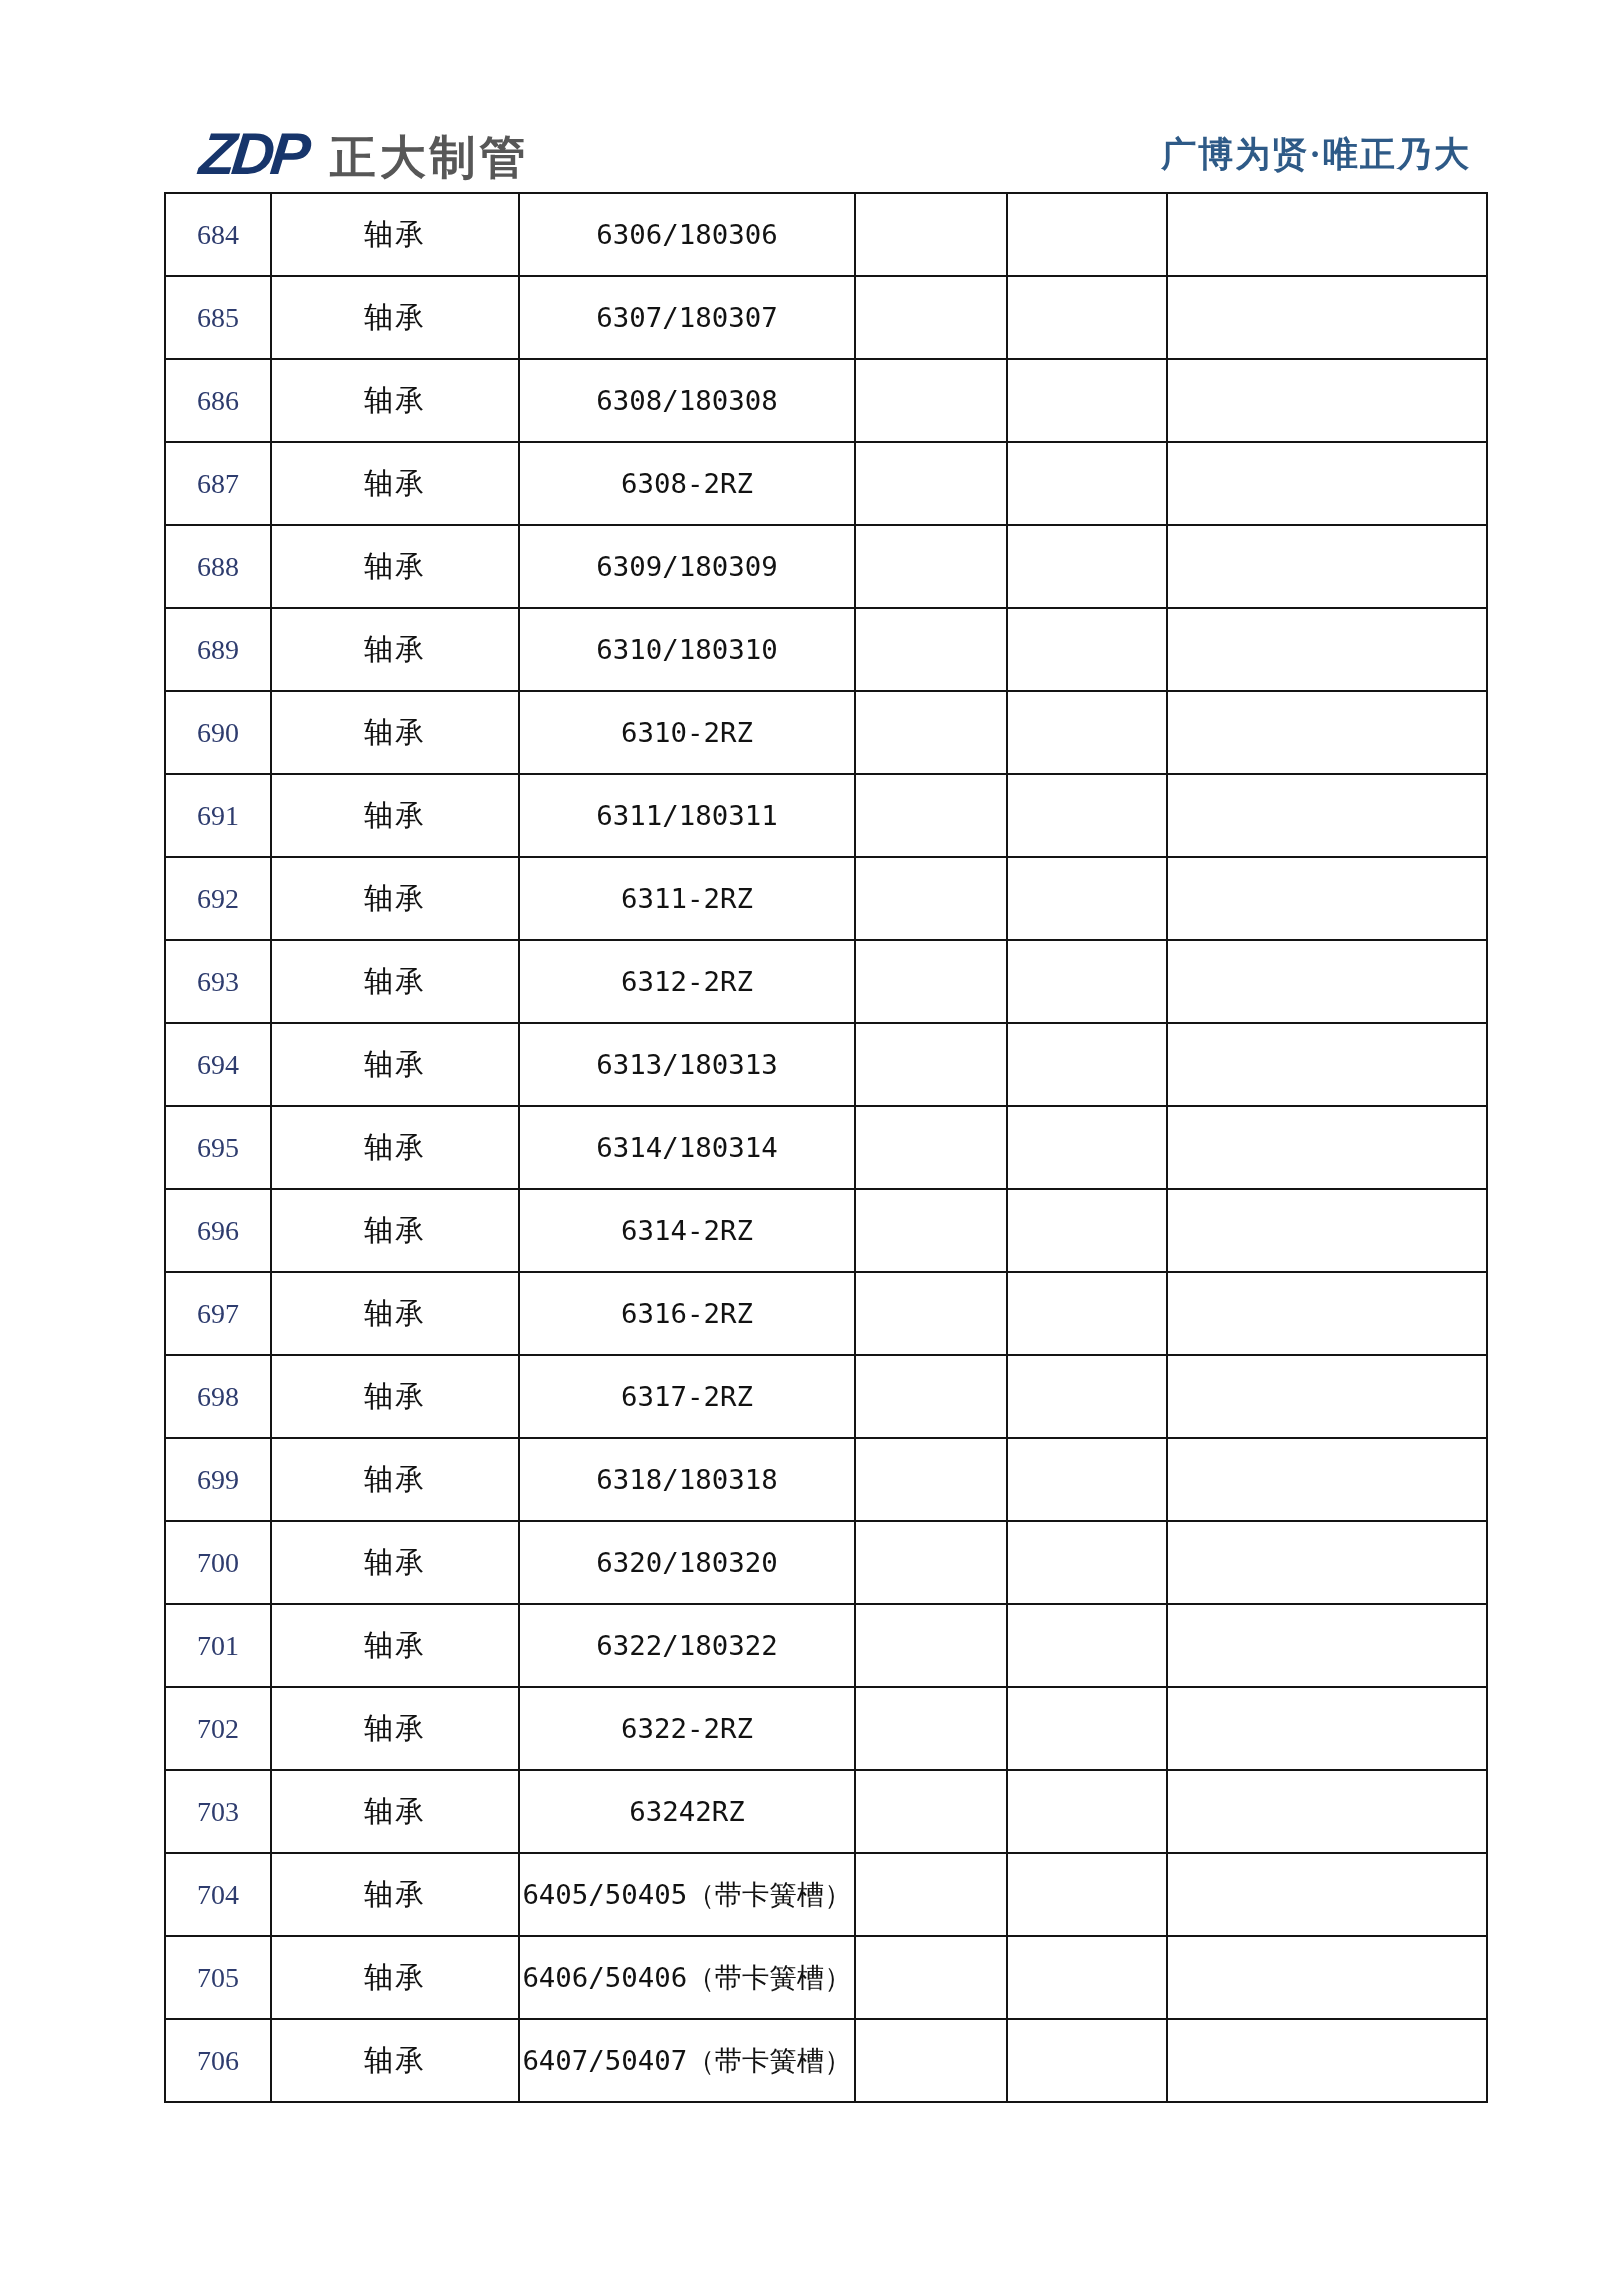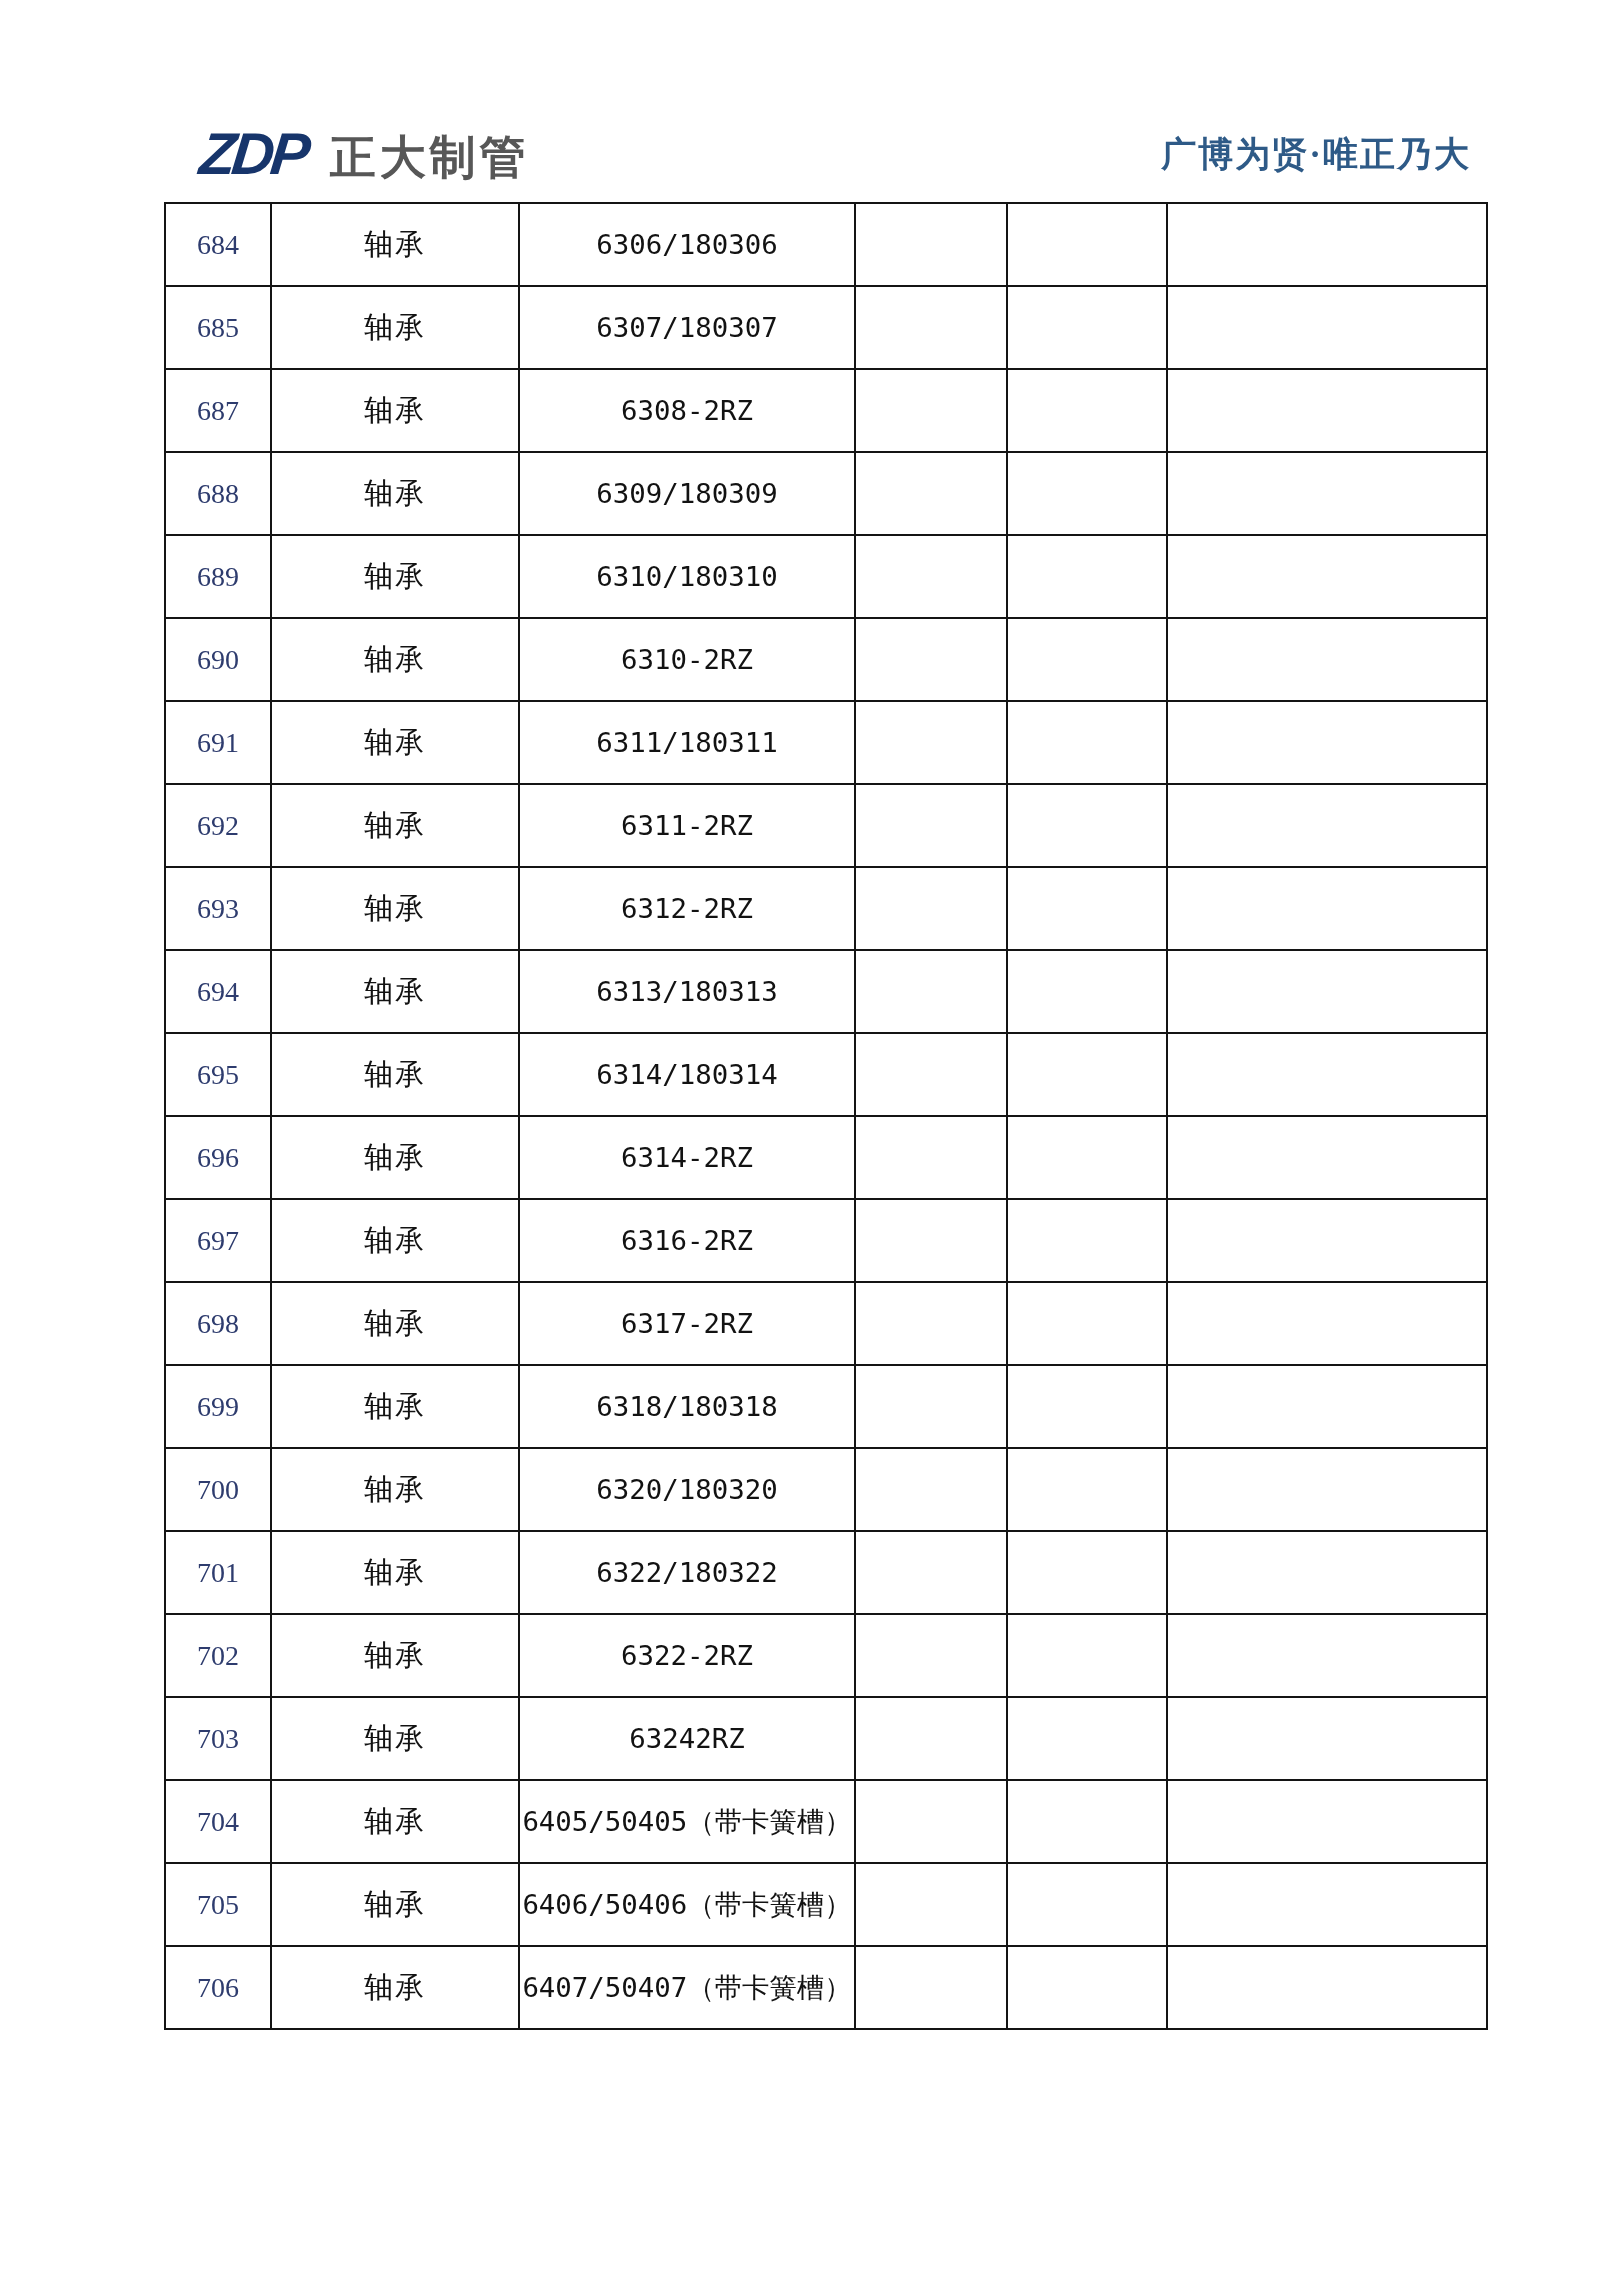--- a/index.html
+++ b/index.html
@@ -31,21 +31,21 @@
   .slogan {
     position: absolute; right: 148px; top: 9.8px;
     font-family: "Liberation Serif", serif;
     font-weight: bold;
     font-size: 35px; line-height: 1;
     color: #2e5a87; letter-spacing: 2px;
   }
 
   
   .parts-table {
-    position: absolute; left: 164px; top: 202px;
+    position: absolute; left: 164px; top: 192px;
     width: 1321px;
     border-collapse: collapse; table-layout: fixed;
     border: 2.9px solid #141414;
   }
   .parts-table td {
     border: 2px solid #141414;
     height: 81px;
     padding: 0;
     text-align: center; vertical-align: middle;
   }
@@ -106,20 +106,28 @@
         </tr>
         <tr>
           <td class="col-no">685</td>
           <td class="col-name">轴承</td>
           <td class="col-spec">6307/180307</td>
           <td class="col-empty"></td>
           <td class="col-empty"></td>
           <td class="col-empty"></td>
         </tr>
         <tr>
+          <td class="col-no">686</td>
+          <td class="col-name">轴承</td>
+          <td class="col-spec">6308/180308</td>
+          <td class="col-empty"></td>
+          <td class="col-empty"></td>
+          <td class="col-empty"></td>
+        </tr>
+        <tr>
           <td class="col-no">687</td>
           <td class="col-name">轴承</td>
           <td class="col-spec">6308-2RZ</td>
           <td class="col-empty"></td>
           <td class="col-empty"></td>
           <td class="col-empty"></td>
         </tr>
         <tr>
           <td class="col-no">688</td>
           <td class="col-name">轴承</td>

